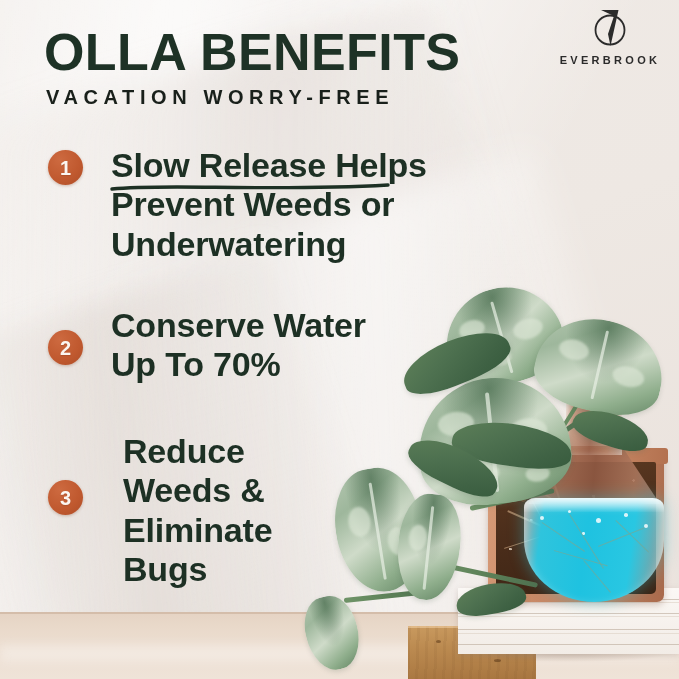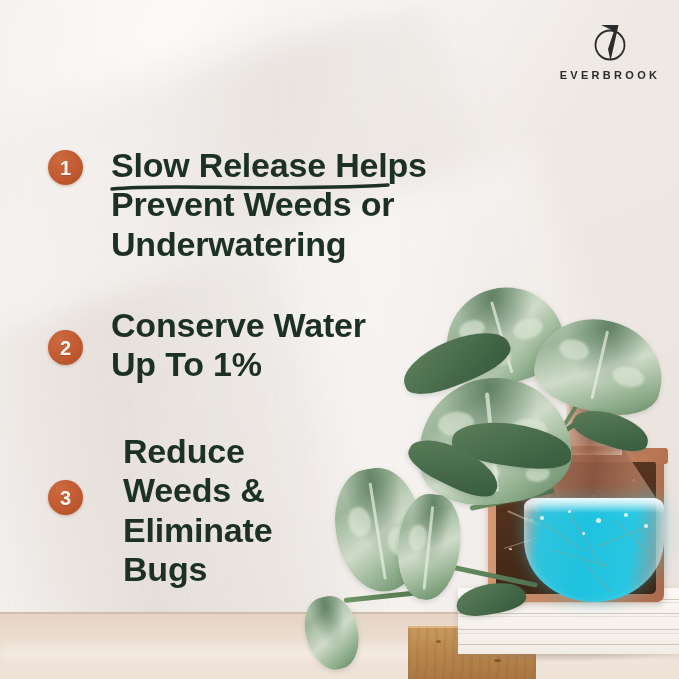--- a/index.html
+++ b/index.html
@@ -94,21 +94,21 @@
     font-size: 20px;
     font-weight: 700;
     letter-spacing: 5.6px;
     color: #19201b;
     white-space: nowrap;
   }
 
   
   .brand {
     position: absolute;
-    left: 548px; top: 21px;
+    left: 548px; top: 6px;
     width: 124px;
     text-align: center;
   }
   .brand-mark {
     width: 44px; height: 44px;
     margin: 0 auto 4px auto;
     display: block;
   }
   .brand-word {
     font-size: 11px;
@@ -445,20 +445,22 @@
     <div class="leaf" style="left:398px;top:494px;width:62px;height:106px;transform:rotate(6deg);border-radius:50% 50% 56% 56% / 54% 54% 62% 62%;">
       <div class="leaf-vein" style="left:29px;top:12px;width:2.5px;height:84px;"></div>
       <div class="leaf-mottle" style="left:10px;top:32px;width:18px;height:26px;"></div>
     </div>
 
     <div class="leaf" style="left:306px;top:596px;width:52px;height:74px;transform:rotate(-14deg);border-radius:50% 50% 54% 54%/54% 54% 60% 60%;"></div>
     <div class="leaf leaf-dark" style="left:456px;top:584px;width:70px;height:30px;transform:rotate(-10deg);"></div>
     <div class="leaf leaf-dark" style="left:572px;top:414px;width:78px;height:32px;transform:rotate(18deg);"></div>
   </div>
 
+  <div class="title">OLLA BENEFITS</div>
+  <div class="subtitle">VACATION WORRY-FREE</div>
 
   <div class="brand">
     <svg class="brand-mark" viewBox="0 0 44 44">
       <circle cx="22" cy="24" r="14.5" fill="none" stroke="#2b2b2b" stroke-width="1.8"></circle>
       <path d="M13 4 L30.5 4 L22.5 40 L20 28 L26 10 Z" fill="#2b2b2b"></path>
     </svg>
     <div class="brand-word">EVERBROOK</div>
   </div>
 
   <div class="benefit">
@@ -467,21 +469,21 @@
 Prevent Weeds or
 Underwatering</div>
   </div>
   <svg class="underline-swoosh" viewBox="0 0 280 14">
     <path d="M2 9 C 60 3, 150 12, 278 5" fill="none" stroke="#1d3024" stroke-width="3.4" stroke-linecap="round"></path>
   </svg>
 
   <div class="benefit">
     <div class="badge" style="left:48px;top:330px;">2</div>
     <div class="benefit-text" style="left:111px;top:306px;width:400px;">Conserve Water
-Up To 1%</div>
+Up To 70%</div>
   </div>
 
   <div class="benefit">
     <div class="badge" style="left:48px;top:480px;">3</div>
     <div class="benefit-text" style="left:123px;top:432px;width:300px;">Reduce
 Weeds &amp;
 Eliminate
 Bugs</div>
   </div>
 

